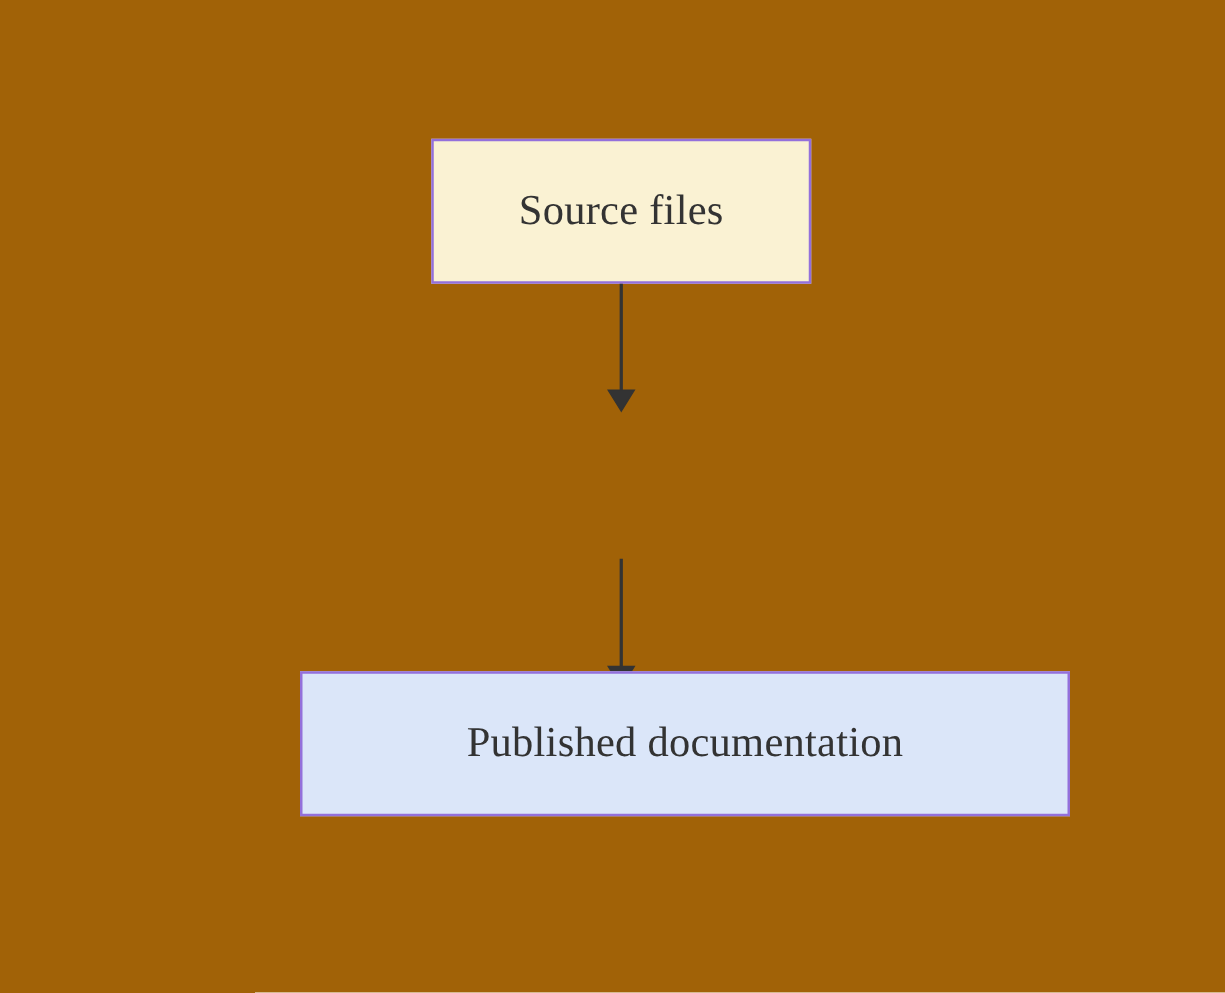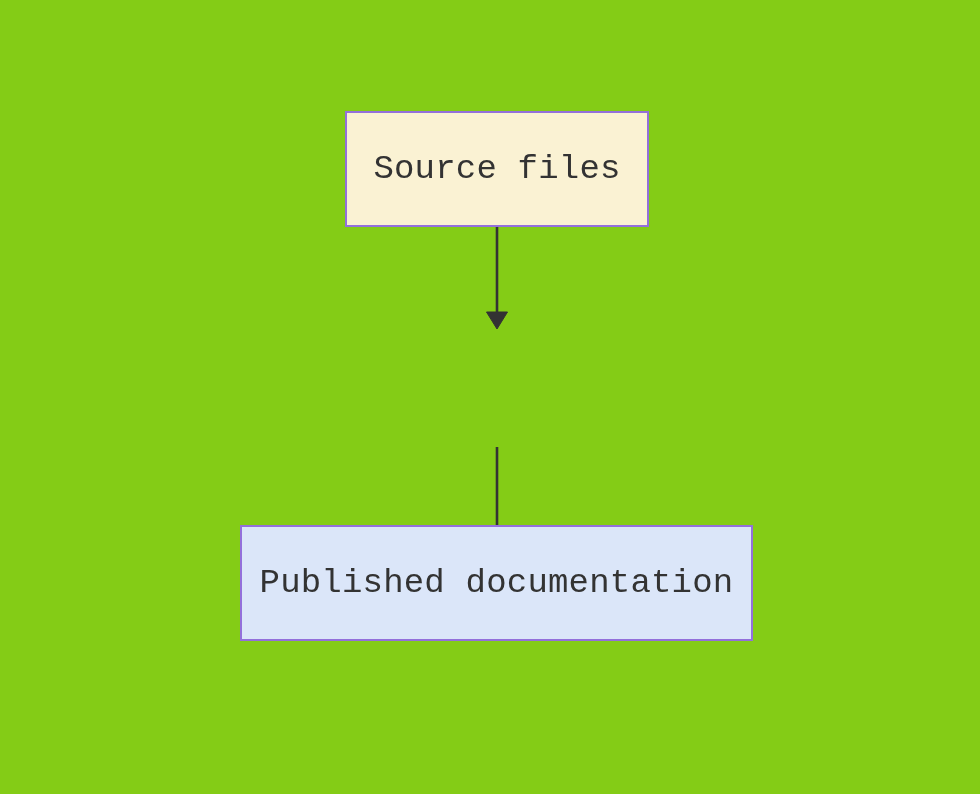--- a/index.html
+++ b/index.html
@@ -4,41 +4,41 @@
 <style>
   html, body {
     margin: 0;
     padding: 0;
     background: #ffffff;
   }
   .canvas {
     position: relative;
     width: 980px;
     height: 794px;
-    background: #84cc16;
+    background: #a16207;
     overflow: hidden;
-    font-family: Liberation Mono, monospace;
+    font-family: Liberation Serif, serif;
   }
   .flow-node {
     position: absolute;
     box-sizing: border-box;
     border: 2.5px solid #9370db;
     display: flex;
     align-items: center;
     justify-content: center;
   }
   .flow-node .node-label {
     font-size: 34px;
     color: #333333;
     letter-spacing: 0.2px;
     white-space: nowrap;
   }
   #node-source   { left: 345px; top: 111px; width: 304px; height: 116px; }
   #node-openapi  { left: 283px; top: 330px; width: 428px; height: 117px; }
-  #node-published{ left: 240px; top: 525px; width: 513px; height: 116px; }
+  #node-published{ left: 240px; top: 537px; width: 616px; height: 116px; }
 
   .arrow {
     position: absolute;
     width: 28px;
     overflow: visible;
   }
   #arrow-1 { left: 483px; top: 227px; height: 103px; }
   #arrow-2 { left: 483px; top: 447px; height: 104px; }
   .arrow line {
     stroke: #333333;

